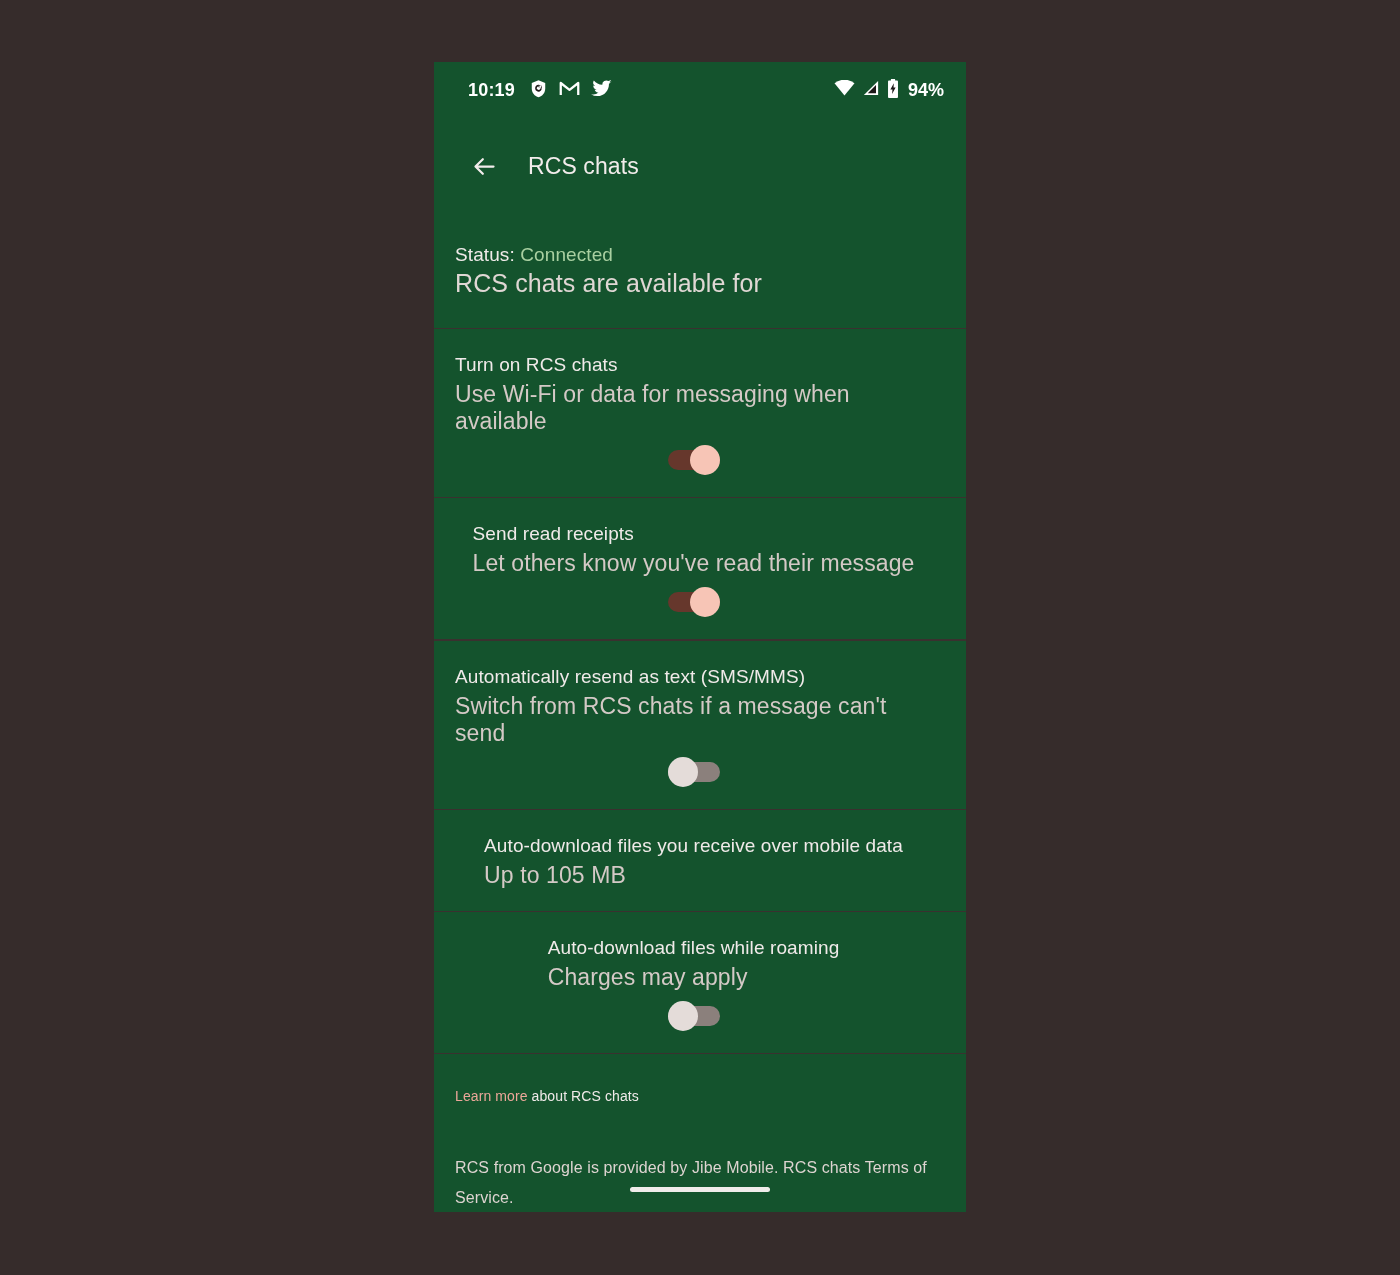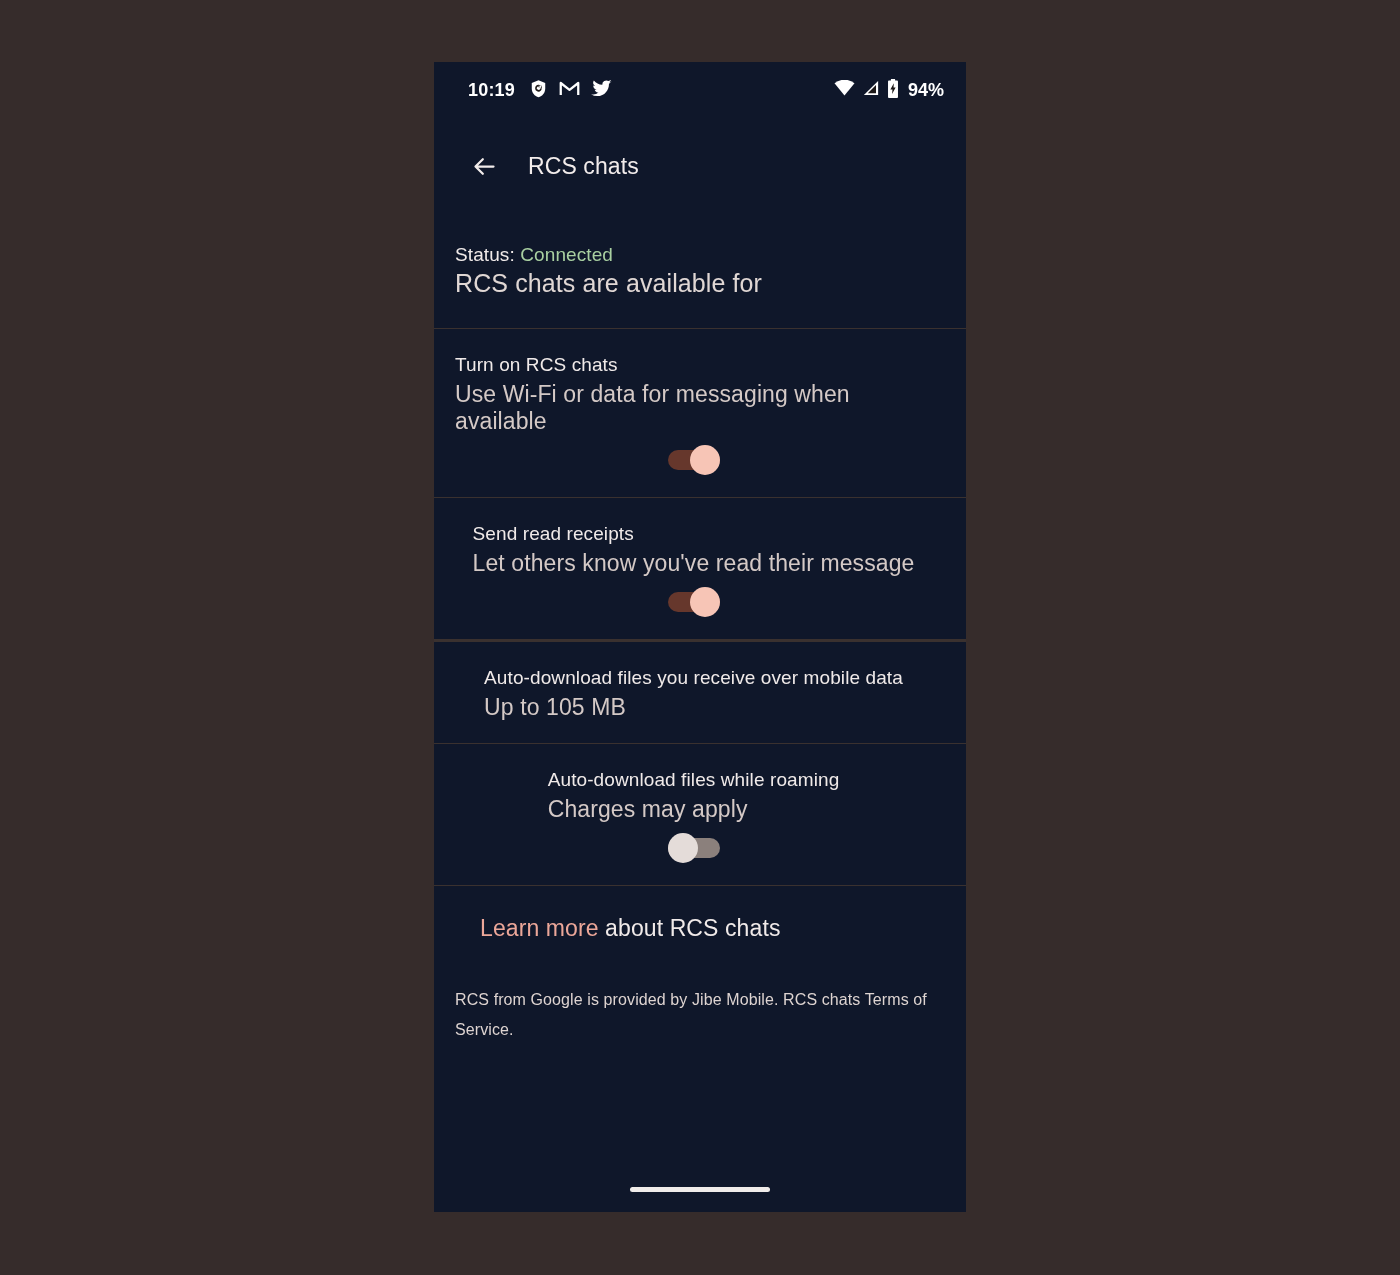--- a/index.html
+++ b/index.html
@@ -22,21 +22,21 @@
     height: 1275px;
   }
 
   
   .phone {
     position: absolute;
     left: 434px;
     top: 62px;
     width: 532px;
     height: 1150px;
-    background: #0f172a;
+    background: #14532d;
     overflow: hidden;
   }
 
   
   .statusbar {
     height: 56px;
     display: flex;
     align-items: center;
     justify-content: space-between;
     padding: 0 22px 0 34px;
@@ -152,25 +152,24 @@
     border-radius: 50%;
   }
   .switch.on .track { background: #66372c; }
   .switch.on .thumb { right: 0; background: #f7c5b6; }
   .switch.off .track { background: #8b807c; }
   .switch.off .thumb { left: 0; background: #e4dcd9; }
 
   
   .footer-block { padding: 28px 21px 10px 21px; }
   .learn-line {
-    font-size: 23px;
+    font-size: 14px;
     line-height: 29px;
     color: #f0eae9;
     letter-spacing: .1px;
-    margin-left: 25px;
   }
   .learn-link {
     color: #eca799;
     cursor: pointer;
   }
   .tos-text {
     margin-top: 42px;
     color: #ded4d1;
     font-size: 16px;
     line-height: 30px;
@@ -287,45 +286,55 @@
         <span class="track"></span>
         <span class="thumb"></span>
       </div>
     </div>
 
     <div class="divider"></div>
 
 
     <div class="divider"></div>
 
-
-    <div class="divider"></div>
-
-    <div class="row">
-      <div class="row-text">
-        <div class="row-title">Auto-download files you receive over mobile data</div>
-        <div class="row-sub">Up to 105 MB</div>
-      </div>
-    </div>
-
-    <div class="divider"></div>
-
-    <div class="row">
-      <div class="row-text">
-        <div class="row-title">Auto-download files while roaming</div>
-        <div class="row-sub">Charges may apply</div>
+    <div class="row">
+      <div class="row-text">
+        <div class="row-title">Automatically resend as text (SMS/MMS)</div>
+        <div class="row-sub">Switch from RCS chats if a message can't send</div>
       </div>
       <div class="switch off">
         <span class="track"></span>
         <span class="thumb"></span>
       </div>
     </div>
 
     <div class="divider"></div>
 
+    <div class="row">
+      <div class="row-text">
+        <div class="row-title">Auto-download files you receive over mobile data</div>
+        <div class="row-sub">Up to 105 MB</div>
+      </div>
+    </div>
+
+    <div class="divider"></div>
+
+    <div class="row">
+      <div class="row-text">
+        <div class="row-title">Auto-download files while roaming</div>
+        <div class="row-sub">Charges may apply</div>
+      </div>
+      <div class="switch off">
+        <span class="track"></span>
+        <span class="thumb"></span>
+      </div>
+    </div>
+
+    <div class="divider"></div>
+
     <div class="footer-block">
       <div class="learn-line">
         <span class="learn-link">Learn more</span><span> about RCS chats</span>
       </div>
       <div class="tos-text">RCS from Google is provided by Jibe Mobile. RCS chats Terms of Service.</div>
     </div>
 
     <div class="home-indicator"></div>
 
   </div>

